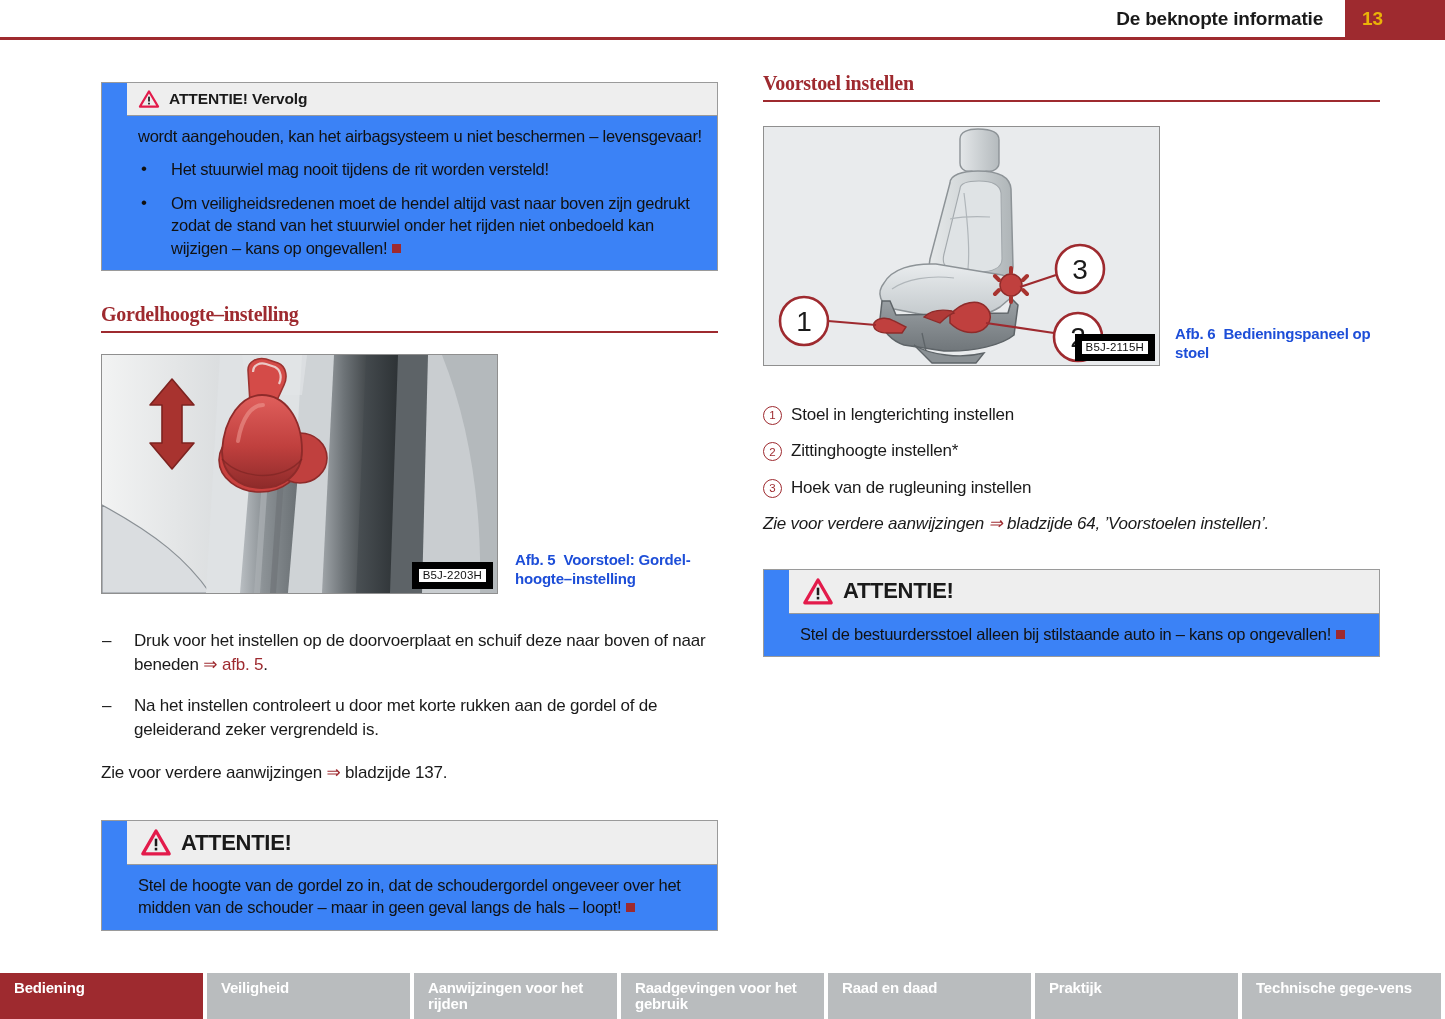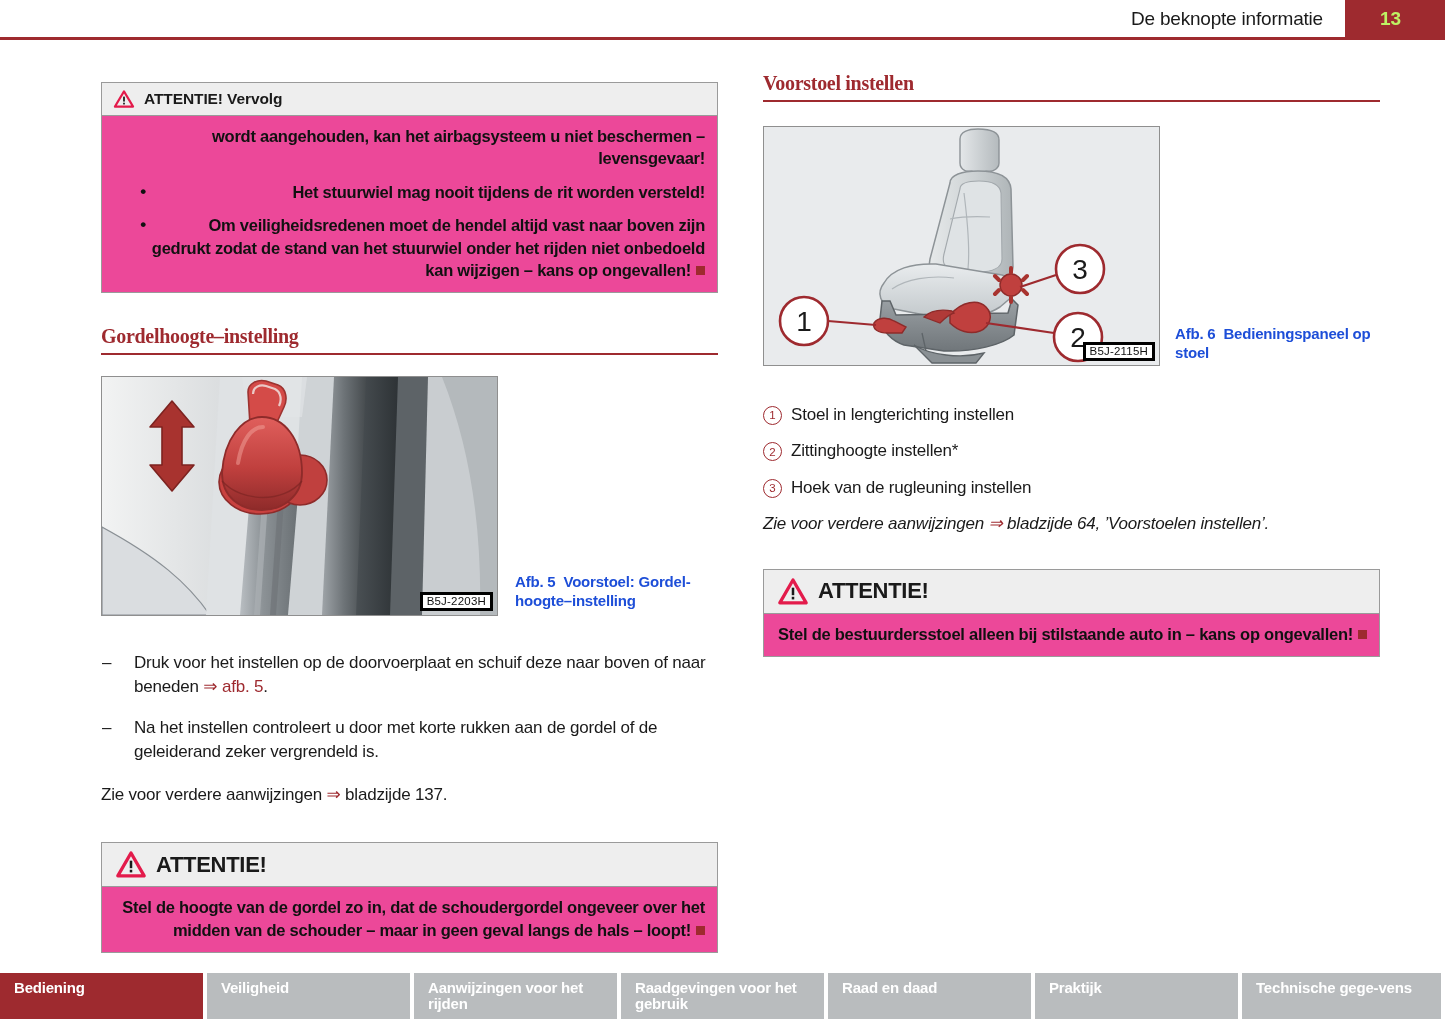--- a/index.html
+++ b/index.html
@@ -24,34 +24,34 @@
     width: 1445px;
     height: 37px;
     display: flex;
     align-items: stretch;
     justify-content: flex-end;
   }
   .header-title {
     display: flex;
     align-items: center;
     font-size: 19px;
-    font-weight: normal;
+    font-weight: bold;
     color: #1a1a1a;
     letter-spacing: -0.2px;
     padding-right: 22px;
   }
   .header-pageno {
     width: 100px;
     background: #9e2a2f;
-    color: #bef264;
+    color: #eab308;
     font-size: 19px;
     font-weight: bold;
     display: flex;
     align-items: center;
-    padding-left: 35px;
+    padding-left: 17px;
     box-sizing: border-box;
     text-align: center;
   }
   .header-rule {
     position: absolute;
     left: 0; top: 37px;
     width: 1445px;
     height: 3px;
     background: #9e2a2f;
   }
@@ -66,22 +66,23 @@
   .col-right {
     position: absolute;
     left: 763px;
     top: 72px;
     width: 617px;
   }
 
   
   .attentie-box {
     border: 1px solid #9a9a9a;
-    background: #ec4899;
-    box-sizing: border-box;
+    background: #3b82f6;
+    box-sizing: border-box;
+    padding-left: 25px;
   }
   .attentie-head {
     background: #eeeeee;
     border-bottom: 1px solid #9a9a9a;
     display: flex;
     align-items: center;
     gap: 9px;
     padding: 6px 10px 6px 11px;
     box-sizing: border-box;
   }
@@ -94,25 +95,24 @@
     color: #1a1a1a;
     letter-spacing: -0.1px;
   }
   .attentie-title.large {
     font-size: 22px;
     letter-spacing: -0.3px;
   }
   .attentie-body {
     padding: 9px 12px 11px 11px;
     font-size: 16.5px;
-    font-weight: bold;
+    font-weight: normal;
     line-height: 1.35;
     color: #111111;
     letter-spacing: -0.25px;
-    text-align: right;
   }
   .attentie-body p {
     margin: 0;
   }
   .bullet-row {
     display: flex;
     gap: 0;
     margin-top: 11px;
   }
   .bullet-dot {
@@ -163,21 +163,21 @@
     background: #fca5a5;
     position: relative;
     box-sizing: border-box;
     overflow: hidden;
   }
   .fig-code {
     position: absolute;
     right: 4px;
     bottom: 4px;
     background: #ffffff;
-    border: 3px solid #000000;
+    border: 7px solid #000000;
     font-family: "Liberation Sans", sans-serif;
     font-size: 11.5px;
     color: #111111;
     padding: 0px 4px 1px 4px;
     letter-spacing: 0.2px;
   }
   .fig-caption {
     color: #1d4ed8;
     font-size: 15px;
     font-weight: bold;

